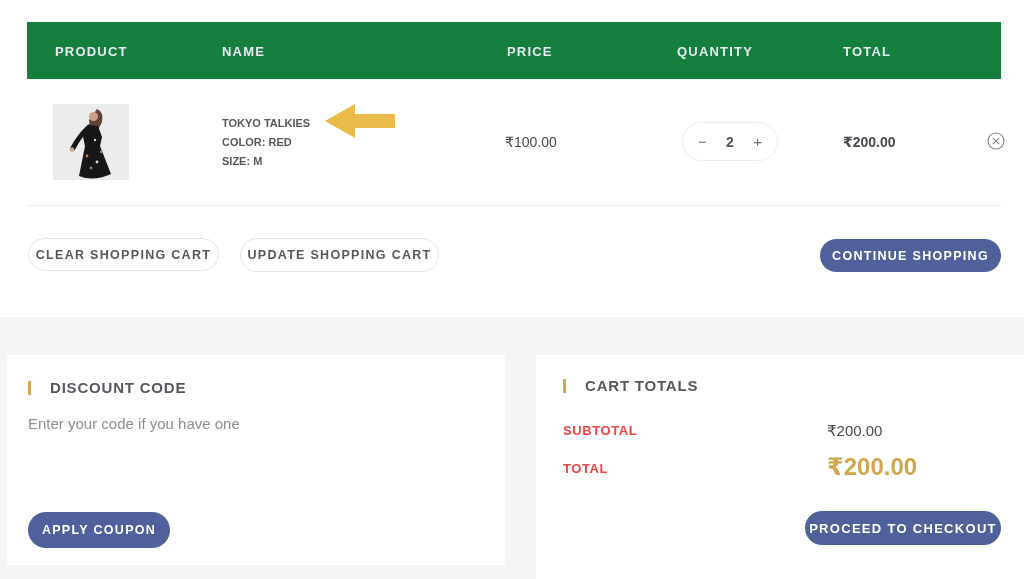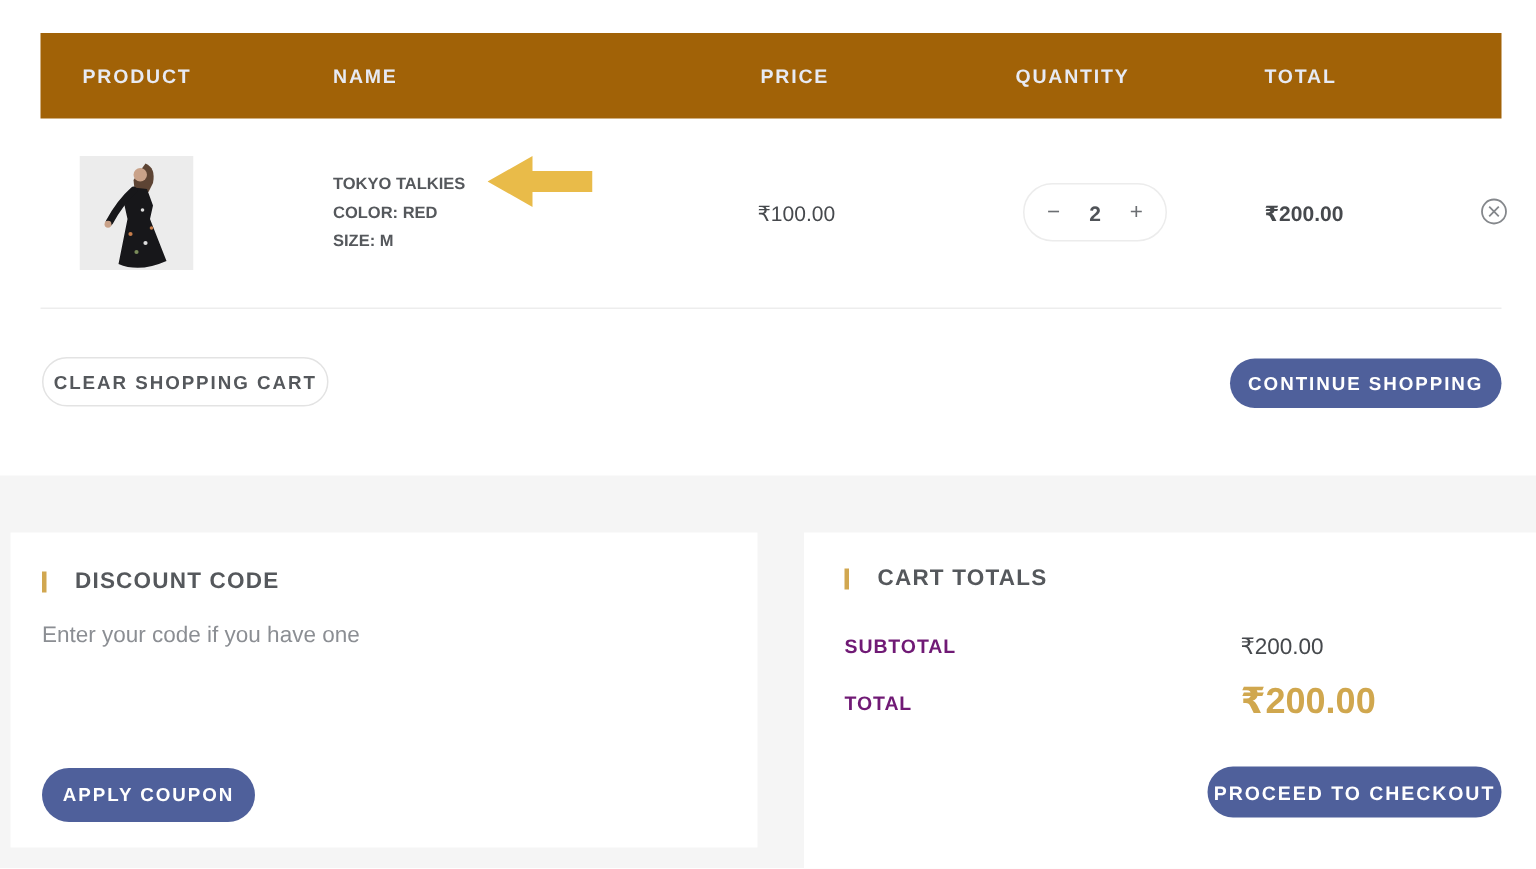--- a/index.html
+++ b/index.html
@@ -6,21 +6,21 @@
   html,body { background:#ffffff; }
   #app {
     position:relative; width:1024px; height:579px; overflow:hidden;
     background:#ffffff;
     font-family:"Liberation Sans","DejaVu Sans",sans-serif;
     color:#55585c;
   }
   .abs { position:absolute; }
 
   
-  .table-header { left:27px; top:22px; width:974px; height:57px; background:#a16207; }
+  .table-header { left:27px; top:22px; width:974px; height:57px; background:#15803d; }
   .th { position:absolute; top:50%; transform:translateY(-50%);
         font-size:13px; font-weight:bold; letter-spacing:1.2px; color:#e7eaf3; }
   .th-product { left:28px; } .th-name { left:195px; } .th-price { left:480px; }
   .th-quantity { left:650px; } .th-total { left:816px; }
 
   
   .thumb { left:53px; top:104px; width:76px; height:76px; cursor:pointer; }
   .item-info { left:222px; top:114px; line-height:19px; font-size:11px; font-weight:bold; color:#55585c; }
   .item-name { cursor:pointer; }
   .pointer-arrow { left:325px; top:104px; }
@@ -59,21 +59,21 @@
                 font-size:15px; font-weight:bold; letter-spacing:0.8px; color:#55585c; }
   .accent-bar { width:3px; height:14px; background:#d1a750; }
 
   .discount-sub { position:absolute; left:21px; top:60px; font-size:15px; color:#8b8e93; }
   .coupon-input { position:absolute; left:21px; top:100px; width:450px; height:37px;
                   border:1px solid #e6e6e6; background:#fff; font-size:15px; color:#55585c;
                   padding:0 16px; outline:none; font-family:inherit; }
   .coupon-input::placeholder { color:#a3a6aa; }
   .btn-apply { position:absolute; left:21px; top:157px; width:142px; height:36px; }
 
-  .tot-label { position:absolute; left:27px; font-size:13px; font-weight:bold; letter-spacing:0.6px; color:#701a75; }
+  .tot-label { position:absolute; left:27px; font-size:13px; font-weight:bold; letter-spacing:0.6px; color:#ef4444; }
   .tot-value { position:absolute; left:291px; font-size:15px; color:#46494d; }
   .lbl-subtotal { top:68px; } .val-subtotal { top:67px; }
   .lbl-total { top:106px; }
   .val-total { top:98px; font-size:24px; font-weight:bold; color:#d0a74e; }
   .btn-checkout { position:absolute; left:269px; top:156px; width:196px; height:34px; font-size:13px; }
 </style>
 </head>
 <body>
 
 <div id="app">
@@ -127,20 +127,21 @@
       <svg width="18" height="18" viewBox="0 0 18 18">
         <circle cx="9" cy="9" r="8" fill="none" stroke="#85888c" stroke-width="1.2"></circle>
         <path d="M5.8 5.8 L12.2 12.2 M12.2 5.8 L5.8 12.2" stroke="#85888c" stroke-width="1.2"></path>
       </svg>
     </button>
   </div>
 
   <div class="abs divider"></div>
 
   <button class="abs pill outline btn-clear">CLEAR SHOPPING CART</button>
+  <button class="abs pill outline btn-update">UPDATE SHOPPING CART</button>
   <button class="abs pill solid   btn-continue">CONTINUE SHOPPING</button>
 
   <div class="abs gray-section"></div>
 
   <div class="card card-discount">
     <div class="card-title" style="left:21px; top:24px;">
       <span class="accent-bar"></span>
       <span>DISCOUNT CODE</span>
     </div>
     <div class="discount-sub">Enter your code if you have one</div>

